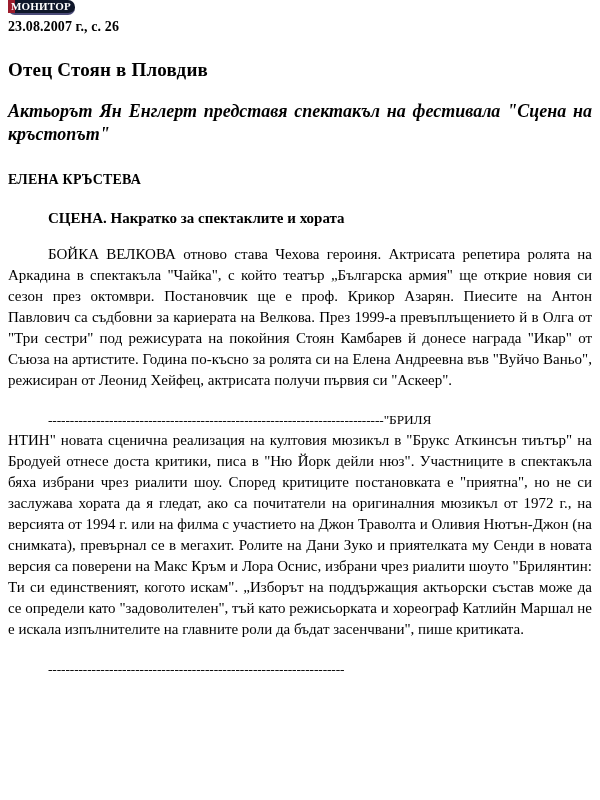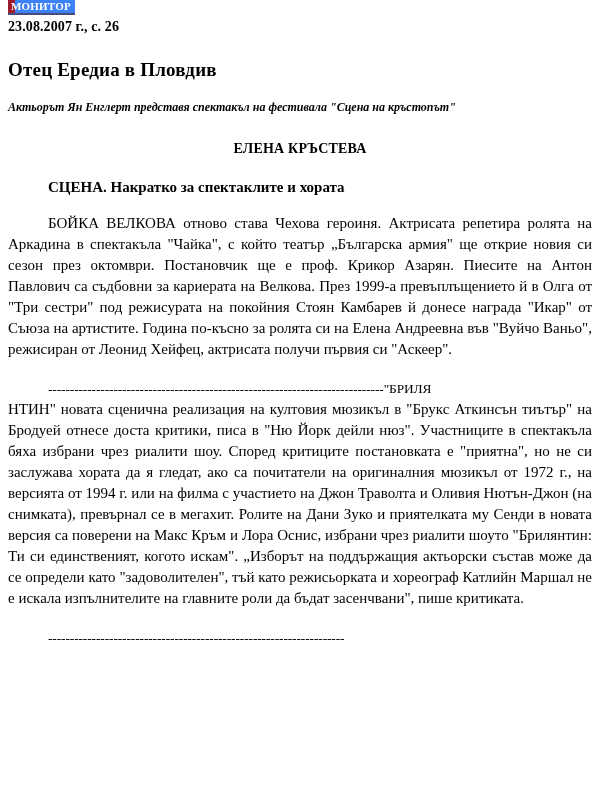--- a/index.html
+++ b/index.html
@@ -71,36 +71,35 @@
   
   .headline {
     font-size: 19px;
     font-weight: bold;
     margin: 24px 0 0 0;
     letter-spacing: 0.2px;
   }
 
   
   .subtitle {
-    font-size: 12px;
+    font-size: 18px;
     font-weight: bold;
     font-style: italic;
     margin: 19px 0 0 0;
     line-height: 1.28;
     text-align: justify;
     text-align-last: left;
   }
 
   
   .author {
     font-size: 14px;
     font-weight: bold;
     margin: 26px 0 0 0;
     letter-spacing: 0.2px;
-    text-align: center;
   }
 
   
   .section-head {
     font-size: 15px;
     font-weight: bold;
     margin: 22px 0 0 0;
     text-indent: 40px;
   }
 
@@ -135,29 +134,29 @@
   .inline-run-on {
     display: inline;
   }
 </style>
 </head>
 <body>
 
 <div class="page">
 
   <div class="masthead">
-    <span class="logo" style="background: #3b82f6; color: rgb(255, 255, 255);">
+    <span class="logo" style="background: #0f172a; color: rgb(255, 255, 255); border-radius: 7px;">
       <span class="logo-accent" style="background: rgb(156, 28, 44);"></span>
       <span class="logo-text">МОНИТОР</span>
     </span>
   </div>
 
   <div class="dateline">23.08.2007 г., с. 26</div>
 
-  <h1 class="headline">Отец Ередиа в Пловдив</h1>
+  <h1 class="headline">Отец Стоян в Пловдив</h1>
 
   <div class="subtitle">Актьорът Ян Енглерт представя спектакъл на фестивала "Сцена на кръстопът"</div>
 
   <div class="author">ЕЛЕНА КРЪСТЕВА</div>
 
   <div class="section-head">СЦЕНА. Накратко за спектаклите и хората</div>
 
   <div class="body-block">
     <p class="para">БОЙКА ВЕЛКОВА отново става Чехова героиня. Актрисата репетира ролята на Аркадина в спектакъла "Чайка", с който театър „Българска армия" ще открие новия си сезон през октомври. Постановчик ще е проф. Крикор Азарян. Пиесите на Антон Павлович са съдбовни за кариерата на Велкова. През 1999-а превъплъщението й в Олга от "Три сестри" под режисурата на покойния Стоян Камбарев й донесе награда "Икар" от Съюза на артистите. Година по-късно за ролята си на Елена Андреевна във "Вуйчо Ваньо", режисиран от Леонид Хейфец, актрисата получи първия си "Аскеер".</p>
   </div>

